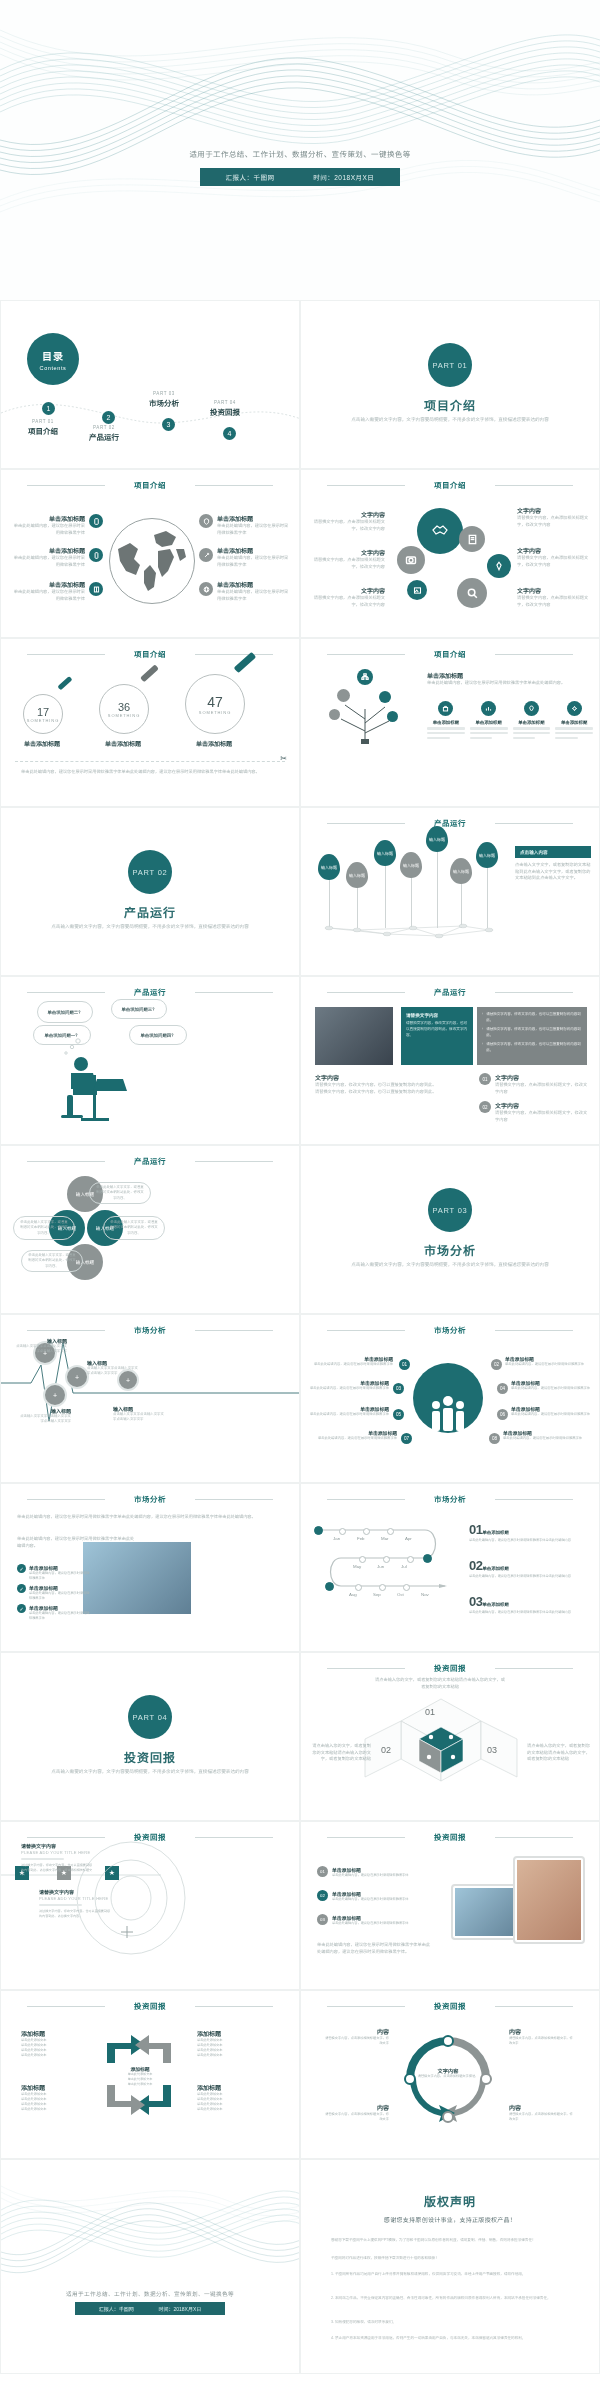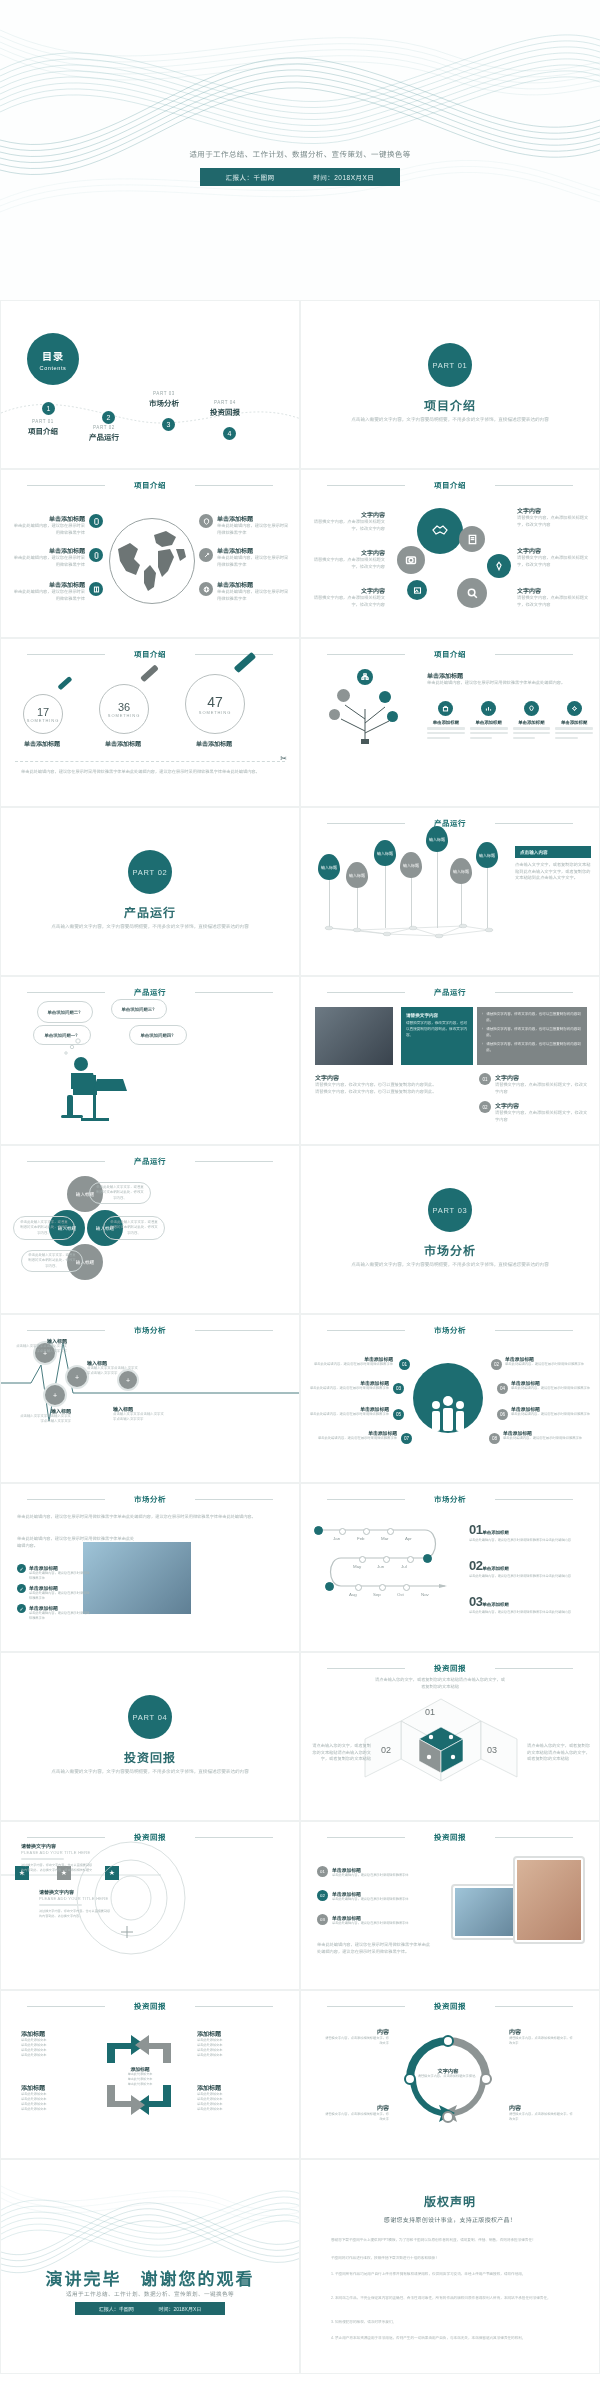--- a/index.html
+++ b/index.html
@@ -911,21 +911,20 @@
           <path d="M0,88 C55,106 100,28 160,40 C215,52 255,94 300,76"></path>
           <path d="M0,94 C55,112 100,34 160,46 C215,58 255,100 300,82"></path>
           <path d="M0,100 C55,118 100,40 160,52 C215,64 255,106 300,88"></path>
         </g>
         <g fill="none" stroke="#b9d6d9" stroke-width="0.35" opacity="0.45">
           <path d="M0,16 C75,56 150,0 225,30 C260,44 280,40 300,36"></path>
           <path d="M0,22 C75,62 150,6 225,36 C260,50 280,46 300,42"></path>
           <path d="M0,28 C75,68 150,12 225,42 C260,56 280,52 300,48"></path>
         </g>
       </svg>
-      <div class="endtitle">演讲完毕　谢谢您的观看</div>
       <div class="endsub">适用于工作总结、工作计划、数据分析、宣传策划、一键换色等</div>
       <div class="endbar">
         <span>汇报人：千图网</span>
         <span style="display:inline-block;width:22px;"></span>
         <span>时间：2018X月X日</span>
       </div>
     </div>
 
     <div class="slide" style="height:215px;">
       <div class="cop-h">版权声明</div>

